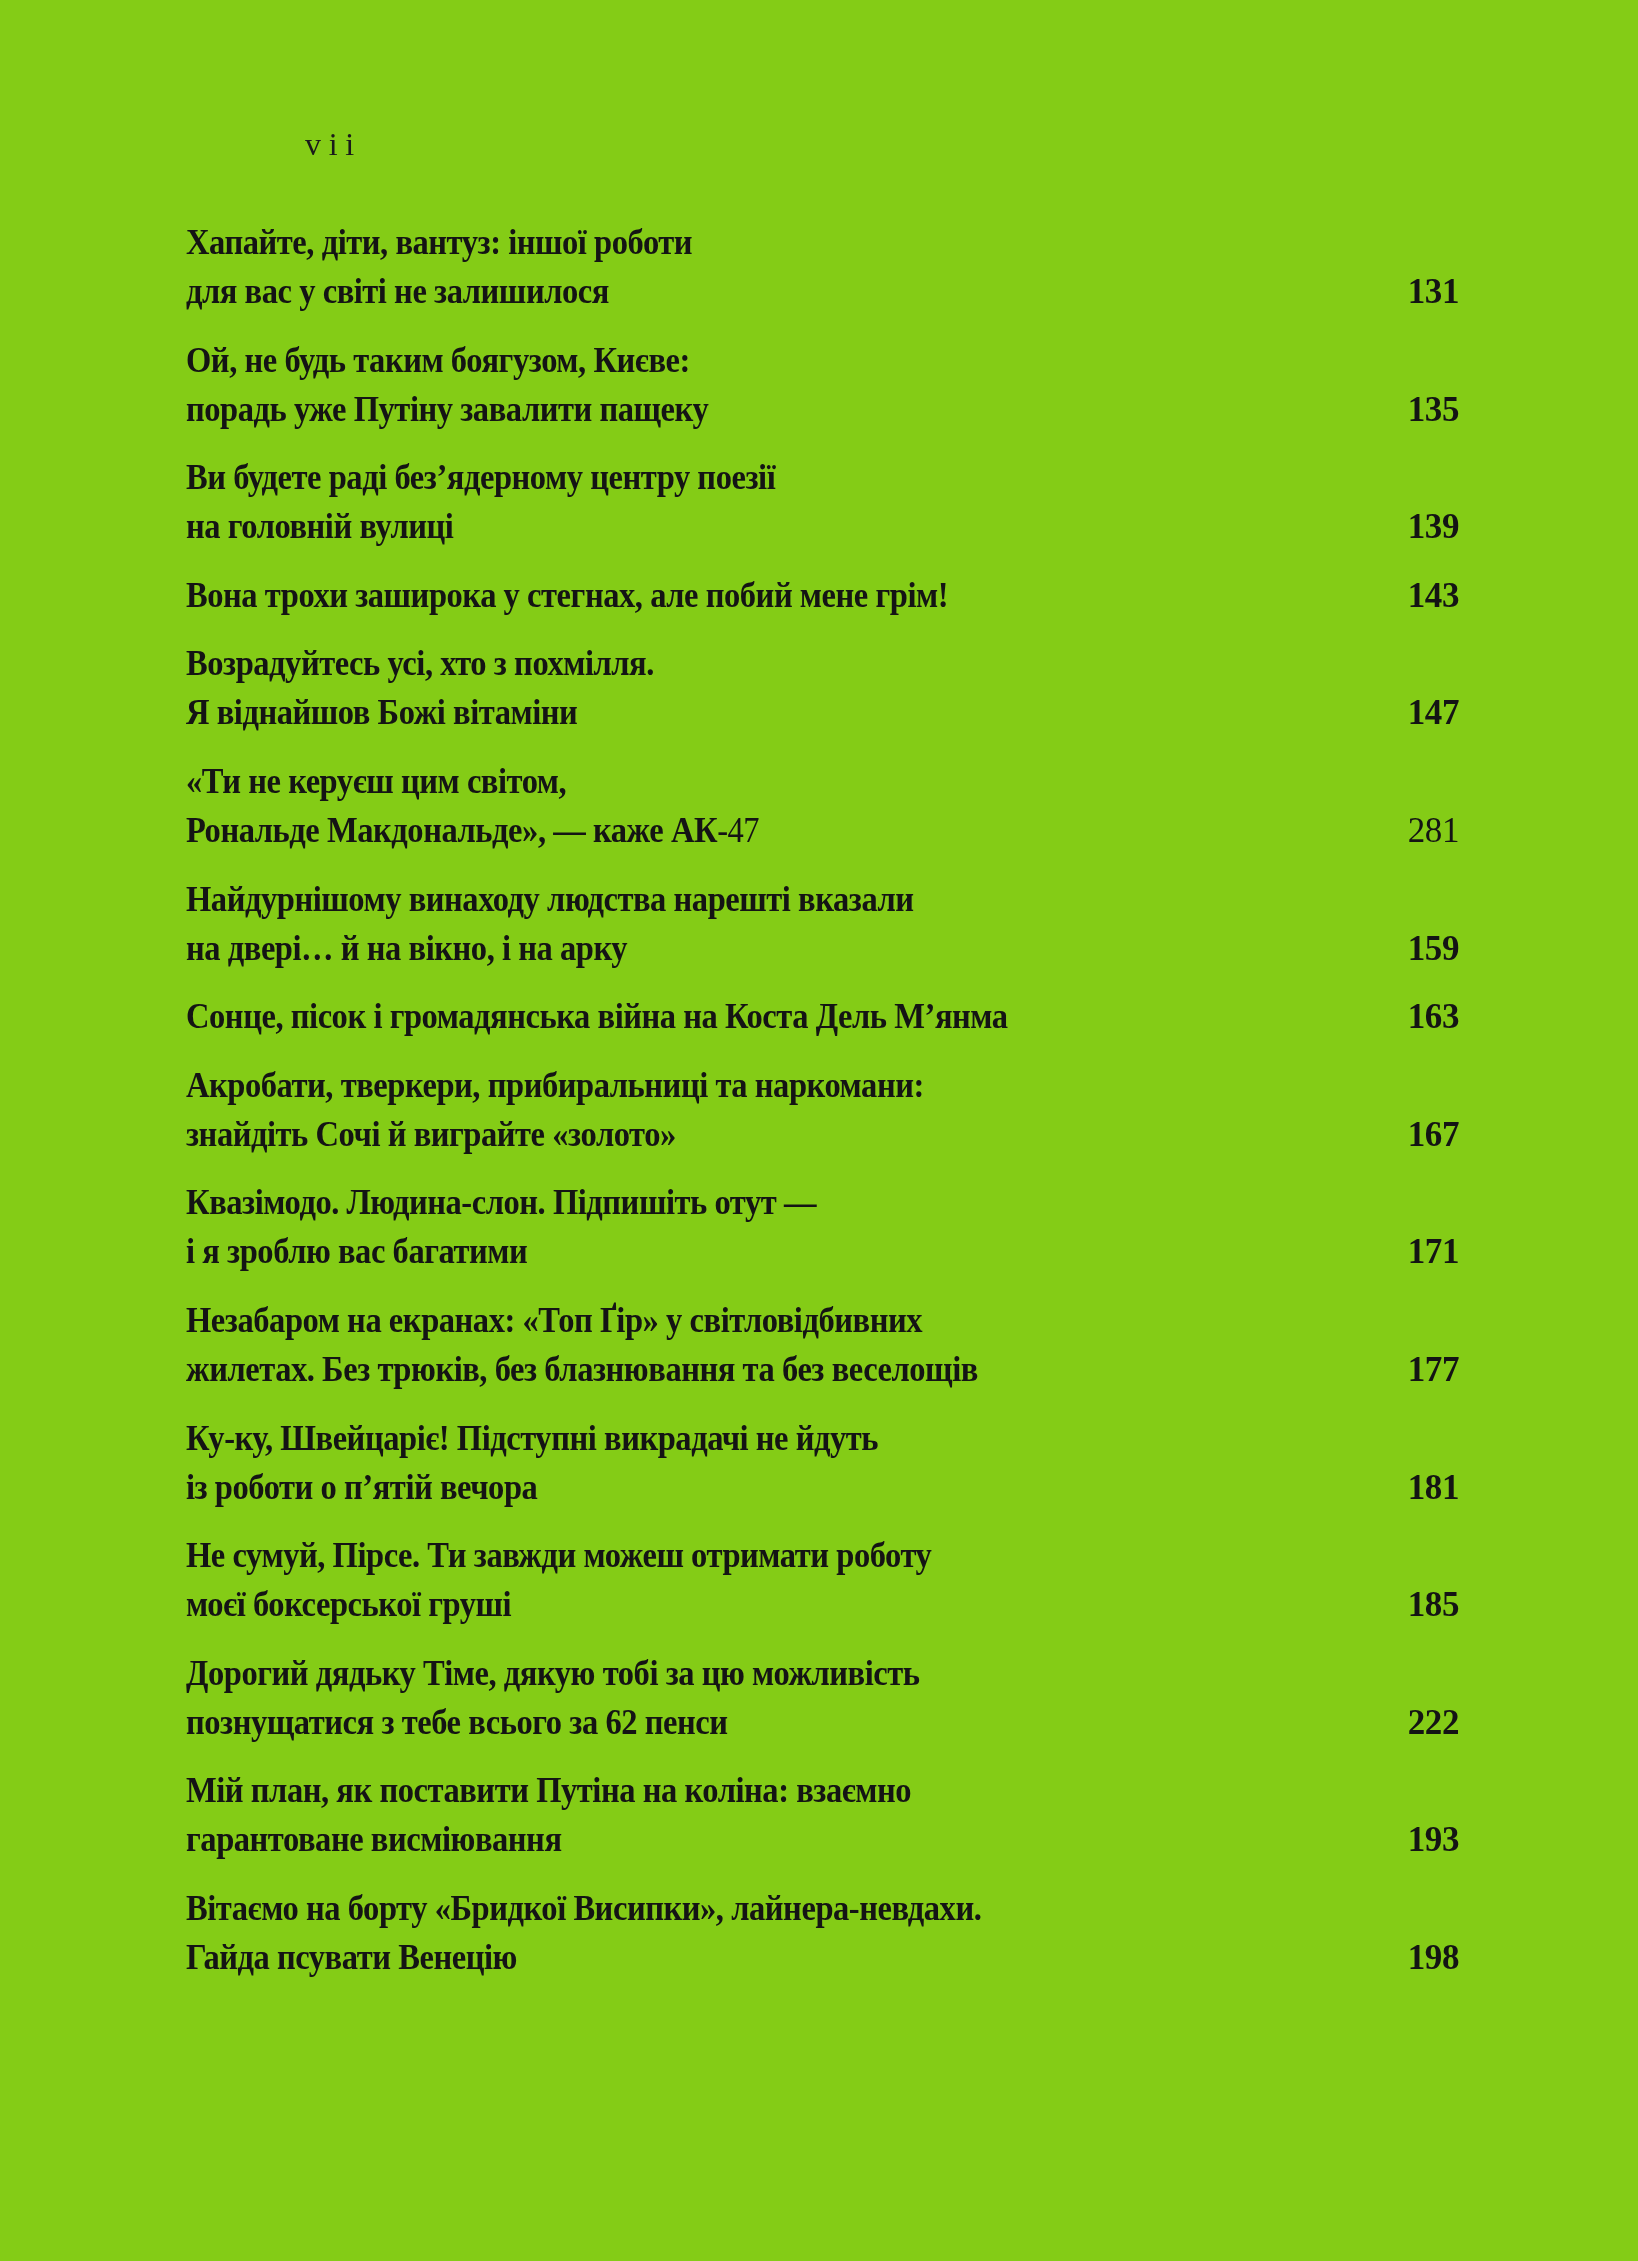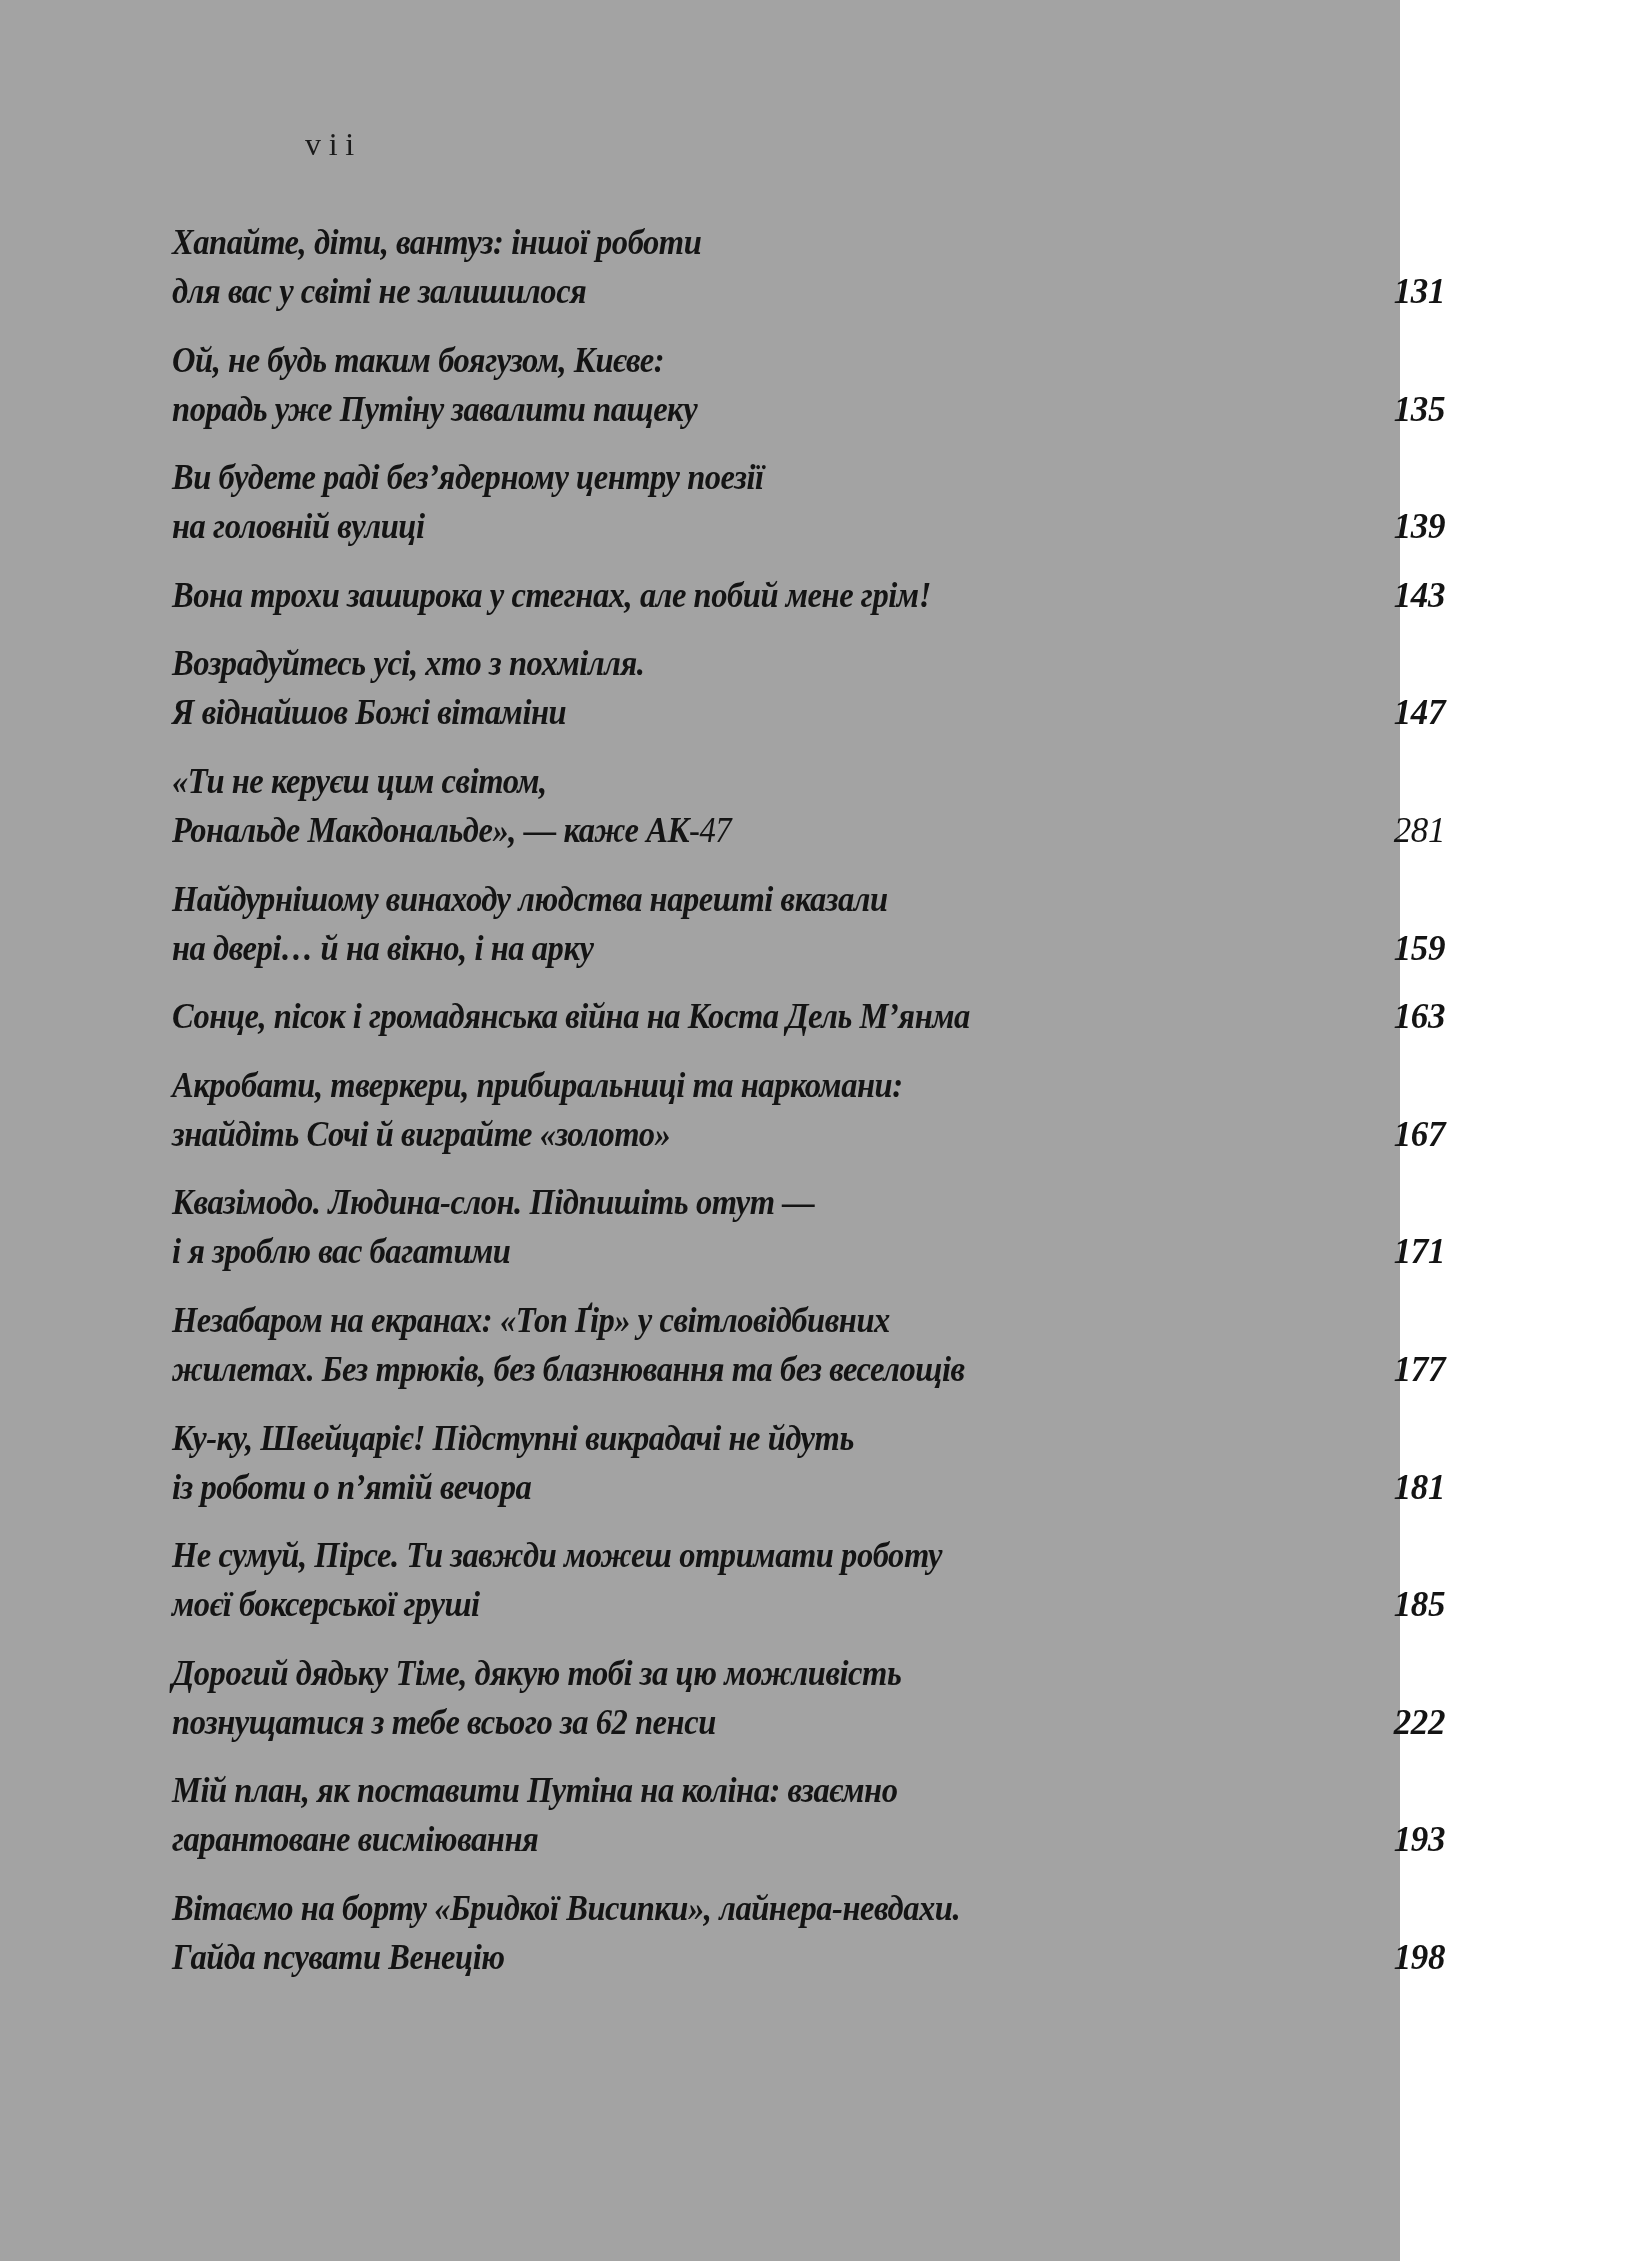--- a/index.html
+++ b/index.html
@@ -11,41 +11,40 @@
       width: 1638px;
       height: 2261px;
       position: relative;
       overflow: hidden;
       color: #141414;
       font-family: "Liberation Serif", "DejaVu Serif", serif;
     }
     .page {
       position: absolute;
       left: 0; top: 0;
-      width: 1400px;
+      width: 1638px;
       height: 2261px;
-      background: #a3a3a3;
+      background: #84cc16;
     }
     .folio {
       position: absolute;
       left: 305px;
       top: 125px;
       font-family: "Liberation Serif", "DejaVu Serif", serif;
       font-weight: 400;
       font-size: 32px;
       letter-spacing: 7.7px;
       line-height: 38px;
       color: #1a1a1a;
     }
     .toc {
       position: absolute;
-      left: 172px;
+      left: 186px;
       top: 218px;
       width: 1273px;
-      font-style: italic;
     }
     .entry {
       position: relative;
       margin-bottom: 19.6px;
     }
     .entry .line {
       display: block;
       font-weight: 700;
       font-size: 35px;
       line-height: 49px;

